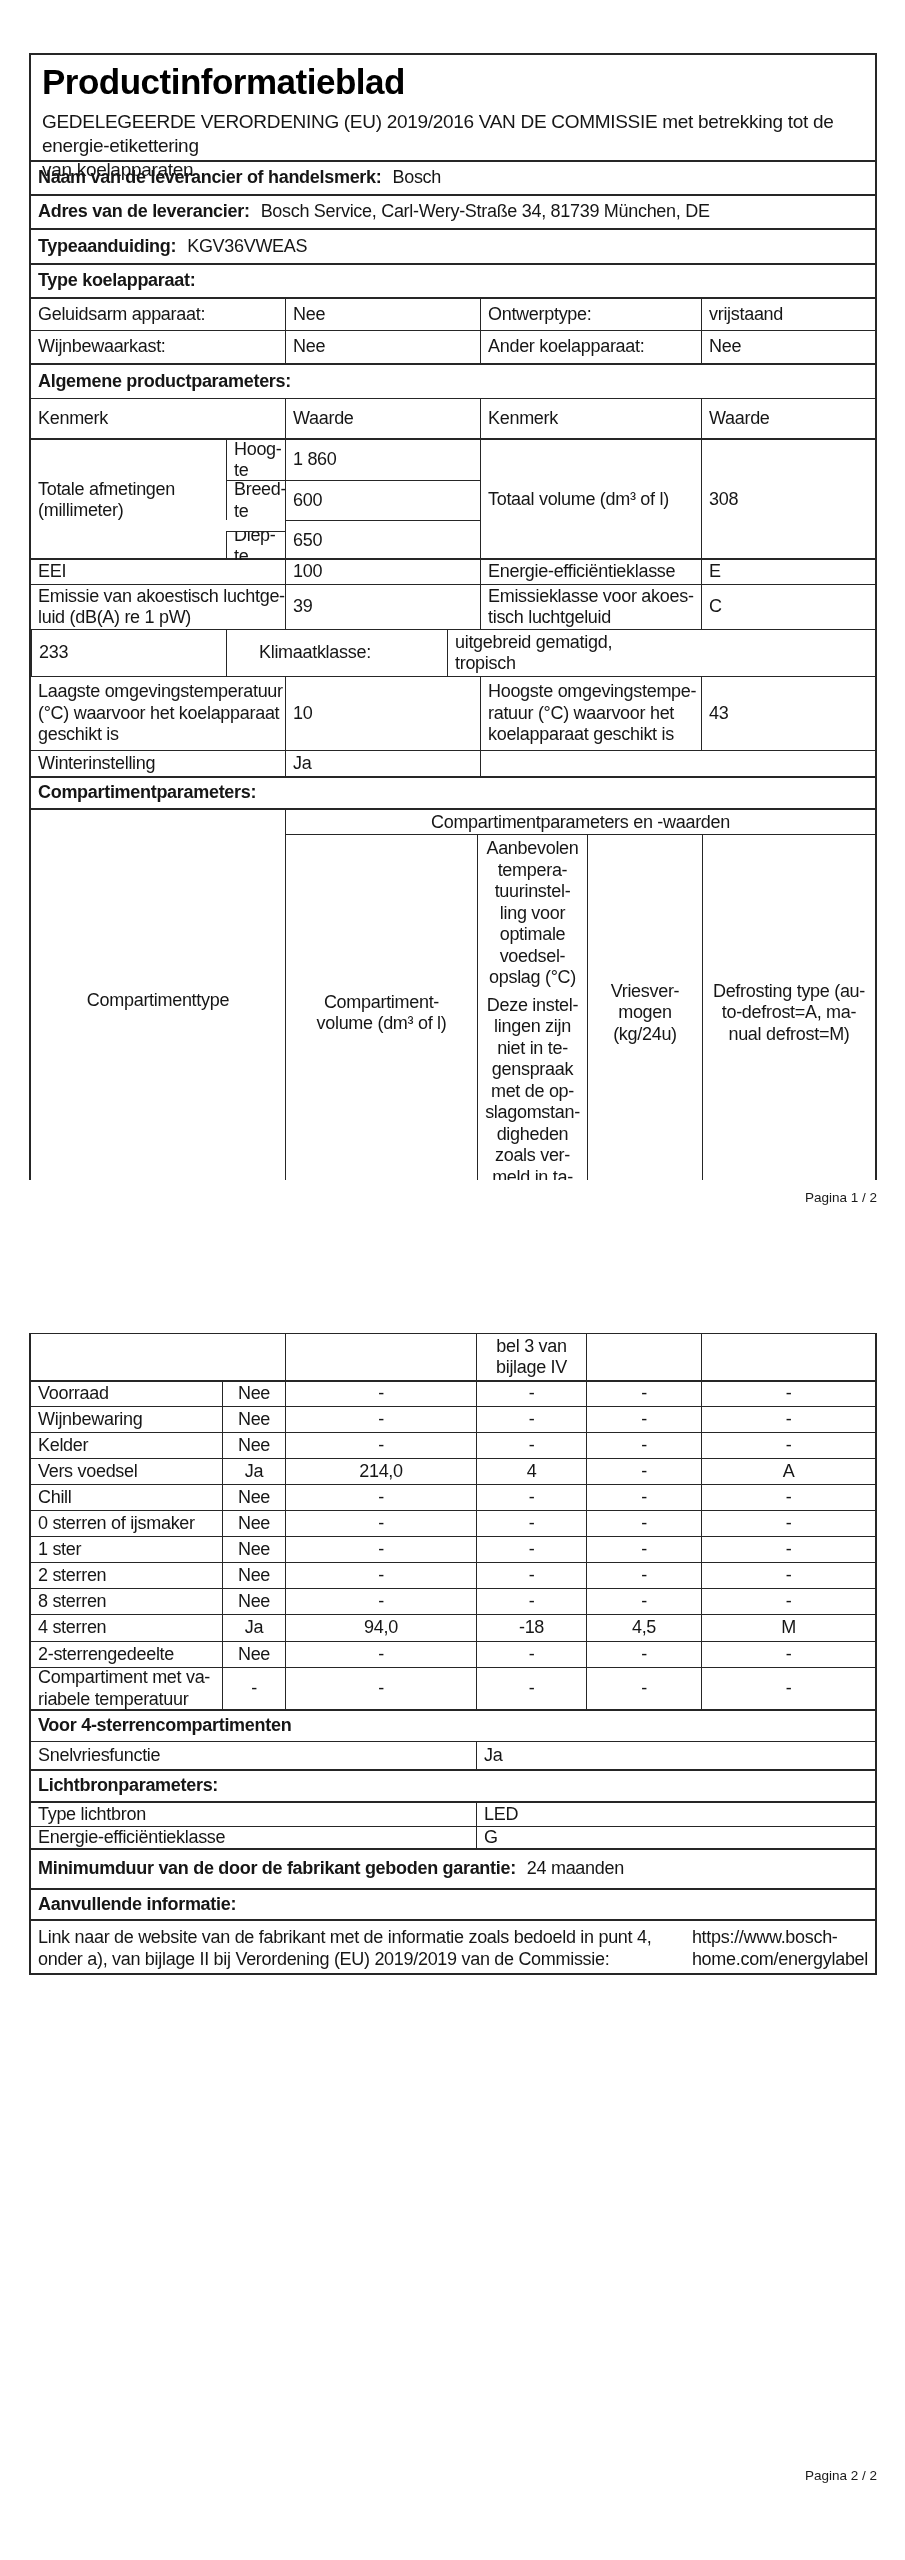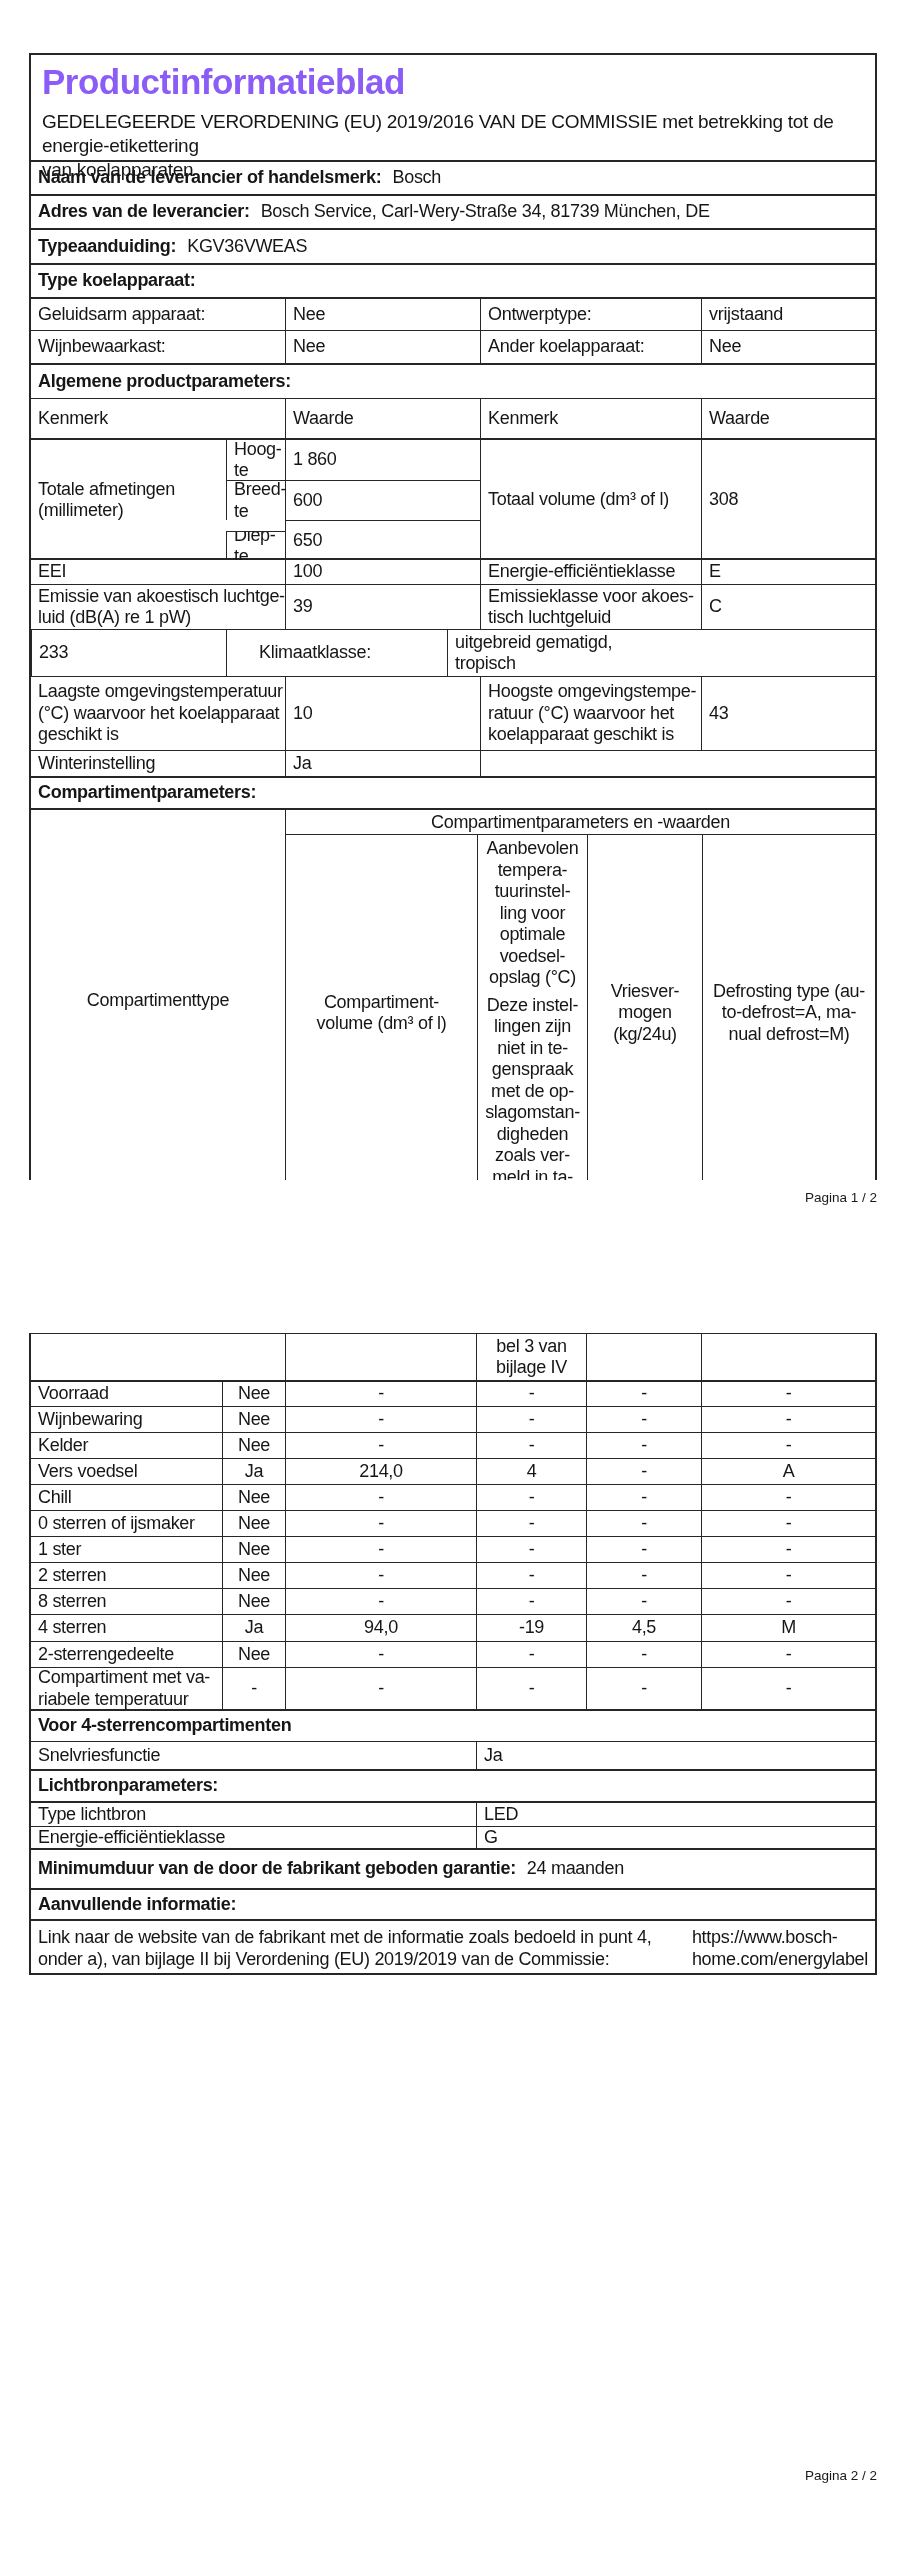--- a/index.html
+++ b/index.html
@@ -17,21 +17,21 @@
   .c{box-sizing:border-box;display:flex;align-items:center;padding:2px 7px;border-left:1px solid #262626;
      white-space:pre;overflow:hidden;line-height:21.5px;}
   .c.nb{border-left:none;}
   .c.ctr{justify-content:center;text-align:center;}
   .c.full{flex:1;}
   .b{font-weight:700;}
   .val{margin-left:11px;}
   .wrap{white-space:normal;}
   
   .headcell{display:block;box-sizing:border-box;padding:6px 11px;border-top:none;}
-  .title{font-size:35px;font-weight:700;color:#8b5cf6;letter-spacing:-0.5px;line-height:42px;}
+  .title{font-size:35px;font-weight:700;color:#000000;letter-spacing:-0.5px;line-height:42px;}
   .reg{margin-top:7px;font-size:19px;line-height:24px;white-space:pre-line;}
   
   .gc{box-sizing:border-box;display:flex;align-items:center;padding:2px 7px;border-left:1px solid #262626;
       white-space:pre;overflow:hidden;line-height:21.5px;}
   .gt{border-top:1px solid #262626;}
   .chdr{height:25px;box-sizing:border-box;display:flex;align-items:center;justify-content:center;
         border-bottom:1px solid #262626;overflow:hidden;}
   .tempcol{flex-direction:column;justify-content:flex-start;align-items:center;text-align:center;
            padding:3px 2px;font-size:18px;}
   .tempcol .p2{margin-top:6px;}
@@ -277,21 +277,21 @@
     <div class="c ctr" style="width:191px;">-</div>
     <div class="c ctr" style="width:110px;">-</div>
     <div class="c ctr" style="width:115px;">-</div>
     <div class="c ctr full">-</div>
   </div>
 
   <div class="r" style="height:27px;">
     <div class="c nb" style="width:191px;">4 sterren</div>
     <div class="c ctr" style="width:63px;">Ja</div>
     <div class="c ctr" style="width:191px;">94,0</div>
-    <div class="c ctr" style="width:110px;">-19</div>
+    <div class="c ctr" style="width:110px;">-18</div>
     <div class="c ctr" style="width:115px;">4,5</div>
     <div class="c ctr full">M</div>
   </div>
 
   <div class="r" style="height:26px;">
     <div class="c nb" style="width:191px;">2-sterrengedeelte</div>
     <div class="c ctr" style="width:63px;">Nee</div>
     <div class="c ctr" style="width:191px;">-</div>
     <div class="c ctr" style="width:110px;">-</div>
     <div class="c ctr" style="width:115px;">-</div>

